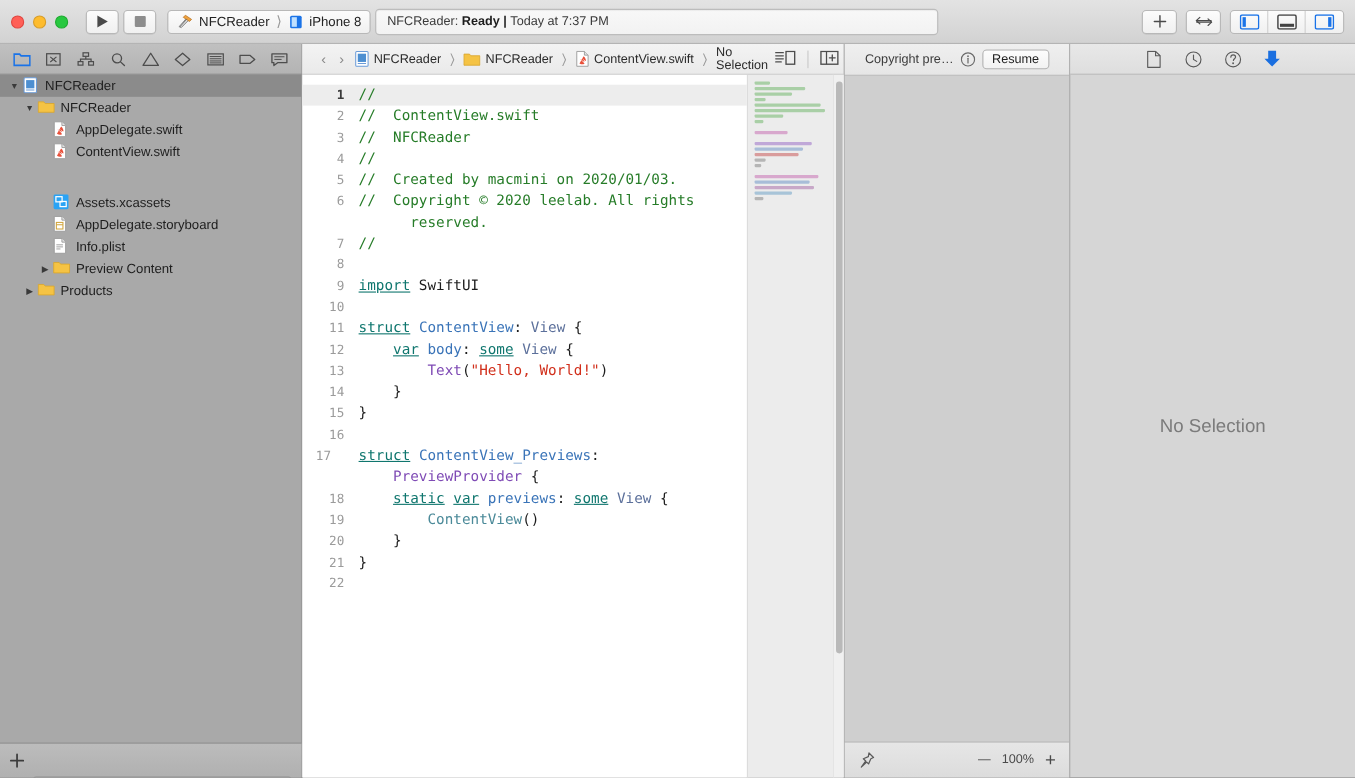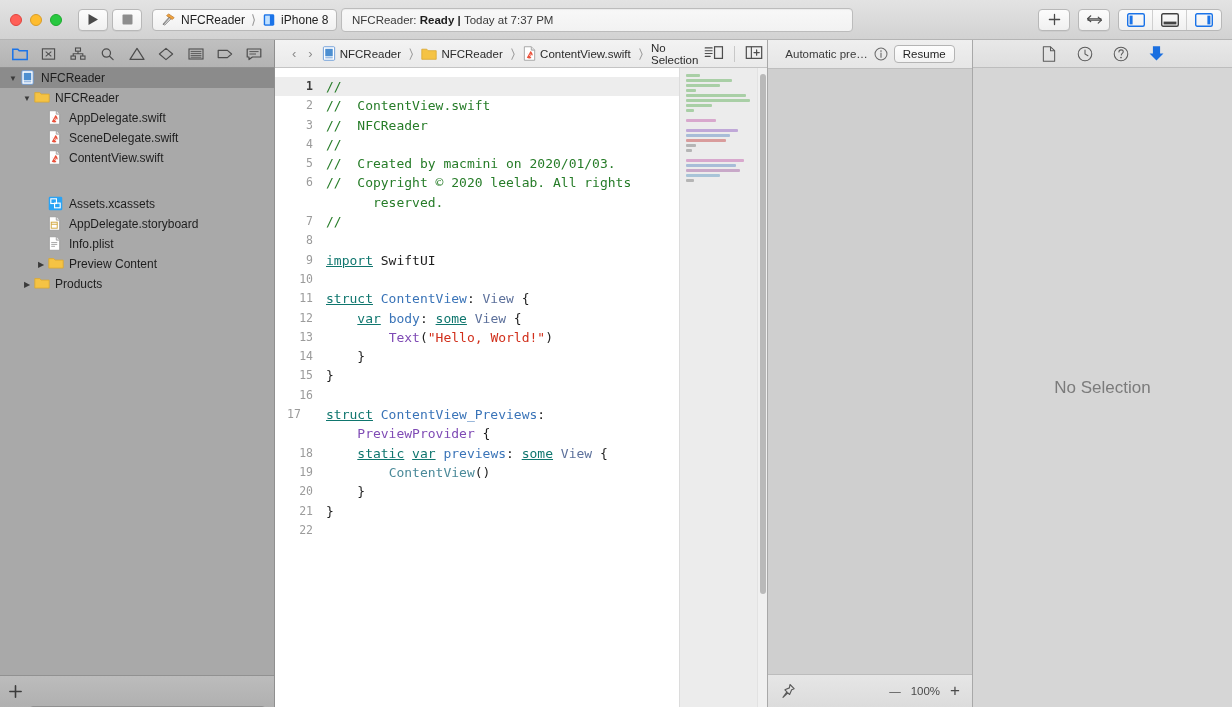--- a/index.html
+++ b/index.html
@@ -403,29 +403,20 @@
             <span>NFCReader</span>
           </div>
           <div class="row" style="padding-left: 34px;">
             <span class="tri empty"></span>
             <span class="ficon"><svg width="13" height="15" viewBox="0 0 13 16">
                 <path d="M1 0.8 H8.4 L12 4.4 V15.2 H1 Z" fill="#fff" stroke="#9a9a9a" stroke-width="0.9"></path>
                 <path d="M8.4 0.8 V4.4 H12" fill="#e4e4e4" stroke="#9a9a9a" stroke-width="0.9"></path>
                 <path d="M3.6 12.4 c2.4 1.6 5 0.4 5 0.4 c-1-1.8-3.2-3.4-4.6-5 c1.8 1.4 3.6 2.6 4.6 3 c-0.6-1.6-2.4-3.6-2.4-3.6 c1.4 1.4 2.8 2.6 3.6 3 c0.4-1.2-0.6-3.6-2.2-4.8" fill="#e9503a"></path>
               </svg></span>
             <span>AppDelegate.swift</span>
-          </div>
-          <div class="row" style="padding-left: 34px;">
-            <span class="tri empty"></span>
-            <span class="ficon"><svg width="13" height="15" viewBox="0 0 13 16">
-                <path d="M1 0.8 H8.4 L12 4.4 V15.2 H1 Z" fill="#fff" stroke="#9a9a9a" stroke-width="0.9"></path>
-                <path d="M8.4 0.8 V4.4 H12" fill="#e4e4e4" stroke="#9a9a9a" stroke-width="0.9"></path>
-                <path d="M3.6 12.4 c2.4 1.6 5 0.4 5 0.4 c-1-1.8-3.2-3.4-4.6-5 c1.8 1.4 3.6 2.6 4.6 3 c-0.6-1.6-2.4-3.6-2.4-3.6 c1.4 1.4 2.8 2.6 3.6 3 c0.4-1.2-0.6-3.6-2.2-4.8" fill="#e9503a"></path>
-              </svg></span>
-            <span>SceneDelegate.swift</span>
           </div>
           <div class="row" style="padding-left: 34px;">
             <span class="tri empty"></span>
             <span class="ficon"><svg width="13" height="15" viewBox="0 0 13 16">
                 <path d="M1 0.8 H8.4 L12 4.4 V15.2 H1 Z" fill="#fff" stroke="#9a9a9a" stroke-width="0.9"></path>
                 <path d="M8.4 0.8 V4.4 H12" fill="#e4e4e4" stroke="#9a9a9a" stroke-width="0.9"></path>
                 <path d="M3.6 12.4 c2.4 1.6 5 0.4 5 0.4 c-1-1.8-3.2-3.4-4.6-5 c1.8 1.4 3.6 2.6 4.6 3 c-0.6-1.6-2.4-3.6-2.4-3.6 c1.4 1.4 2.8 2.6 3.6 3 c0.4-1.2-0.6-3.6-2.2-4.8" fill="#e9503a"></path>
               </svg></span>
             <span>ContentView.swift</span>
           </div>
@@ -607,21 +598,21 @@
             <div class="mm" style="width: 8px; background: rgb(181, 181, 181);"></div>
           </div>
         <div class="ed-scroll">
           <div class="ed-thumb"></div>
         </div>
       </div>
     </div>
 
     <div class="canvas">
       <div class="canvas-top">
-        <span>Automatic pre…</span>
+        <span>Copyright pre…</span>
         <svg class="icn" width="14" height="14" viewBox="0 0 15 15">
           <circle cx="7.5" cy="7.5" r="6.4" fill="none" stroke="#6a6a6a" stroke-width="1.1"></circle>
           <path d="M7.5 6.4 V11" stroke="#6a6a6a" stroke-width="1.2" stroke-linecap="round"></path>
           <circle cx="7.5" cy="4.4" r="0.85" fill="#6a6a6a"></circle>
         </svg>
         <div class="resume-btn">Resume</div>
       </div>
       <div class="canvas-mid"></div>
       <div class="canvas-bot">
         <svg class="icn" width="16" height="16" viewBox="0 0 17 17">

